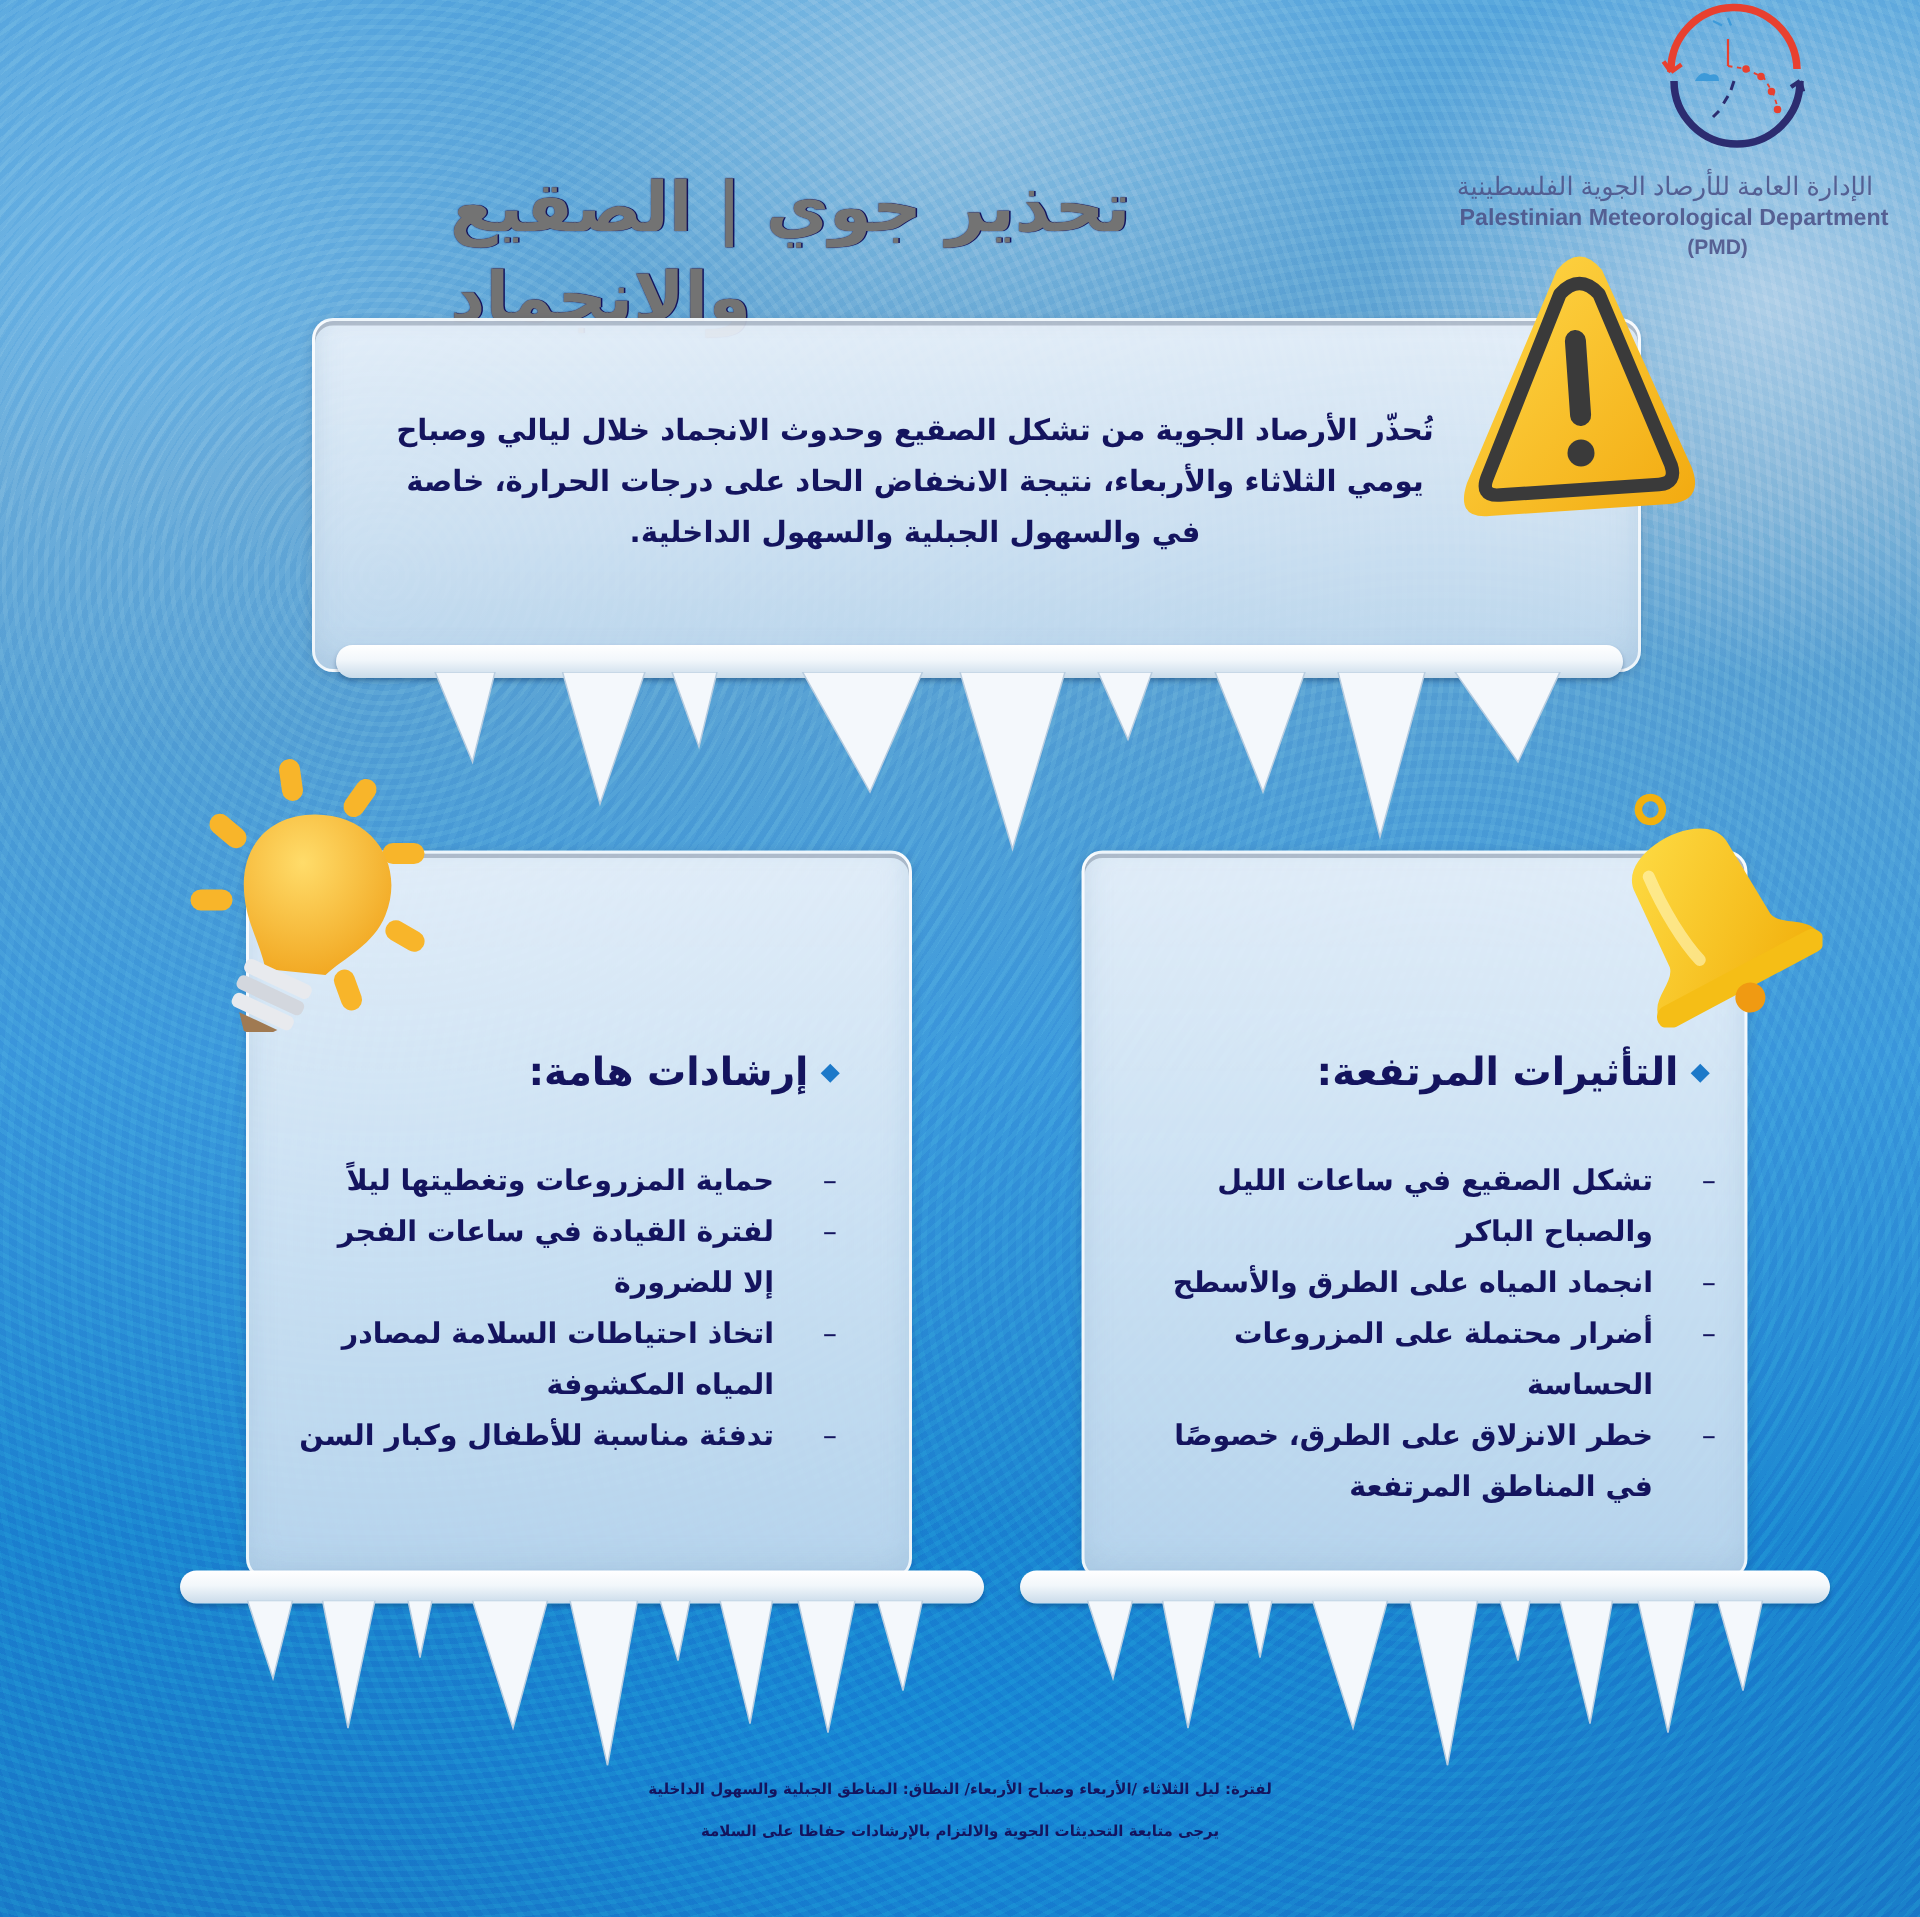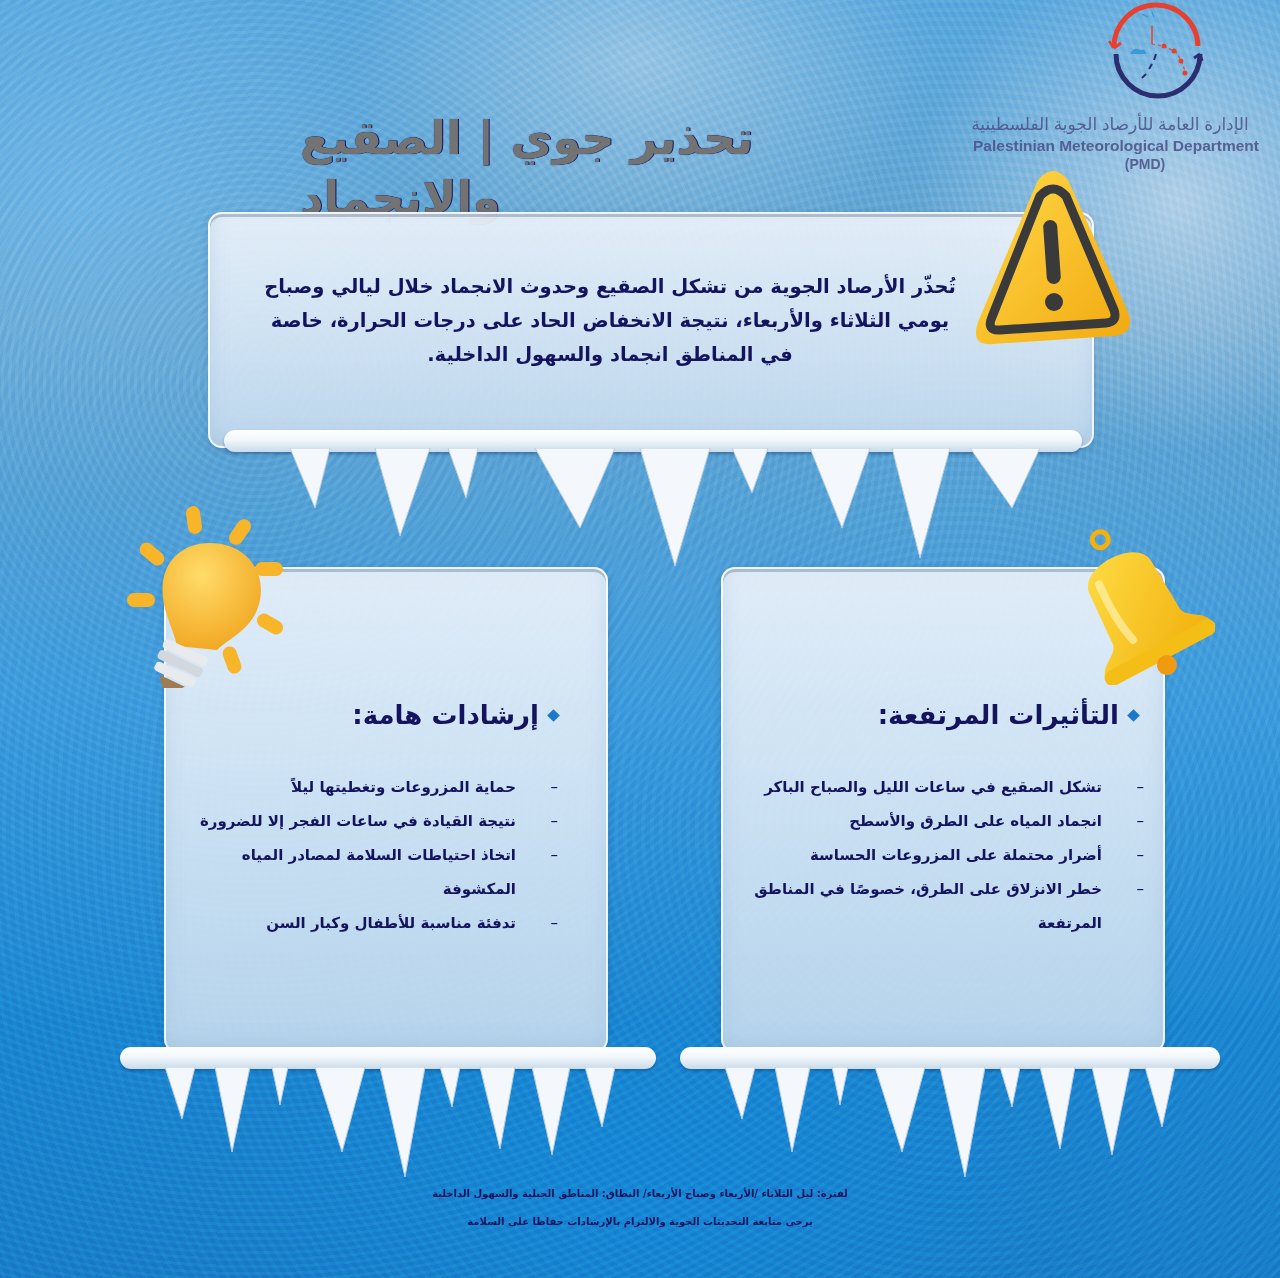--- a/index.html
+++ b/index.html
@@ -73,21 +73,21 @@
   }
 
   .section-head {
     position: absolute; font-weight: bold; font-size: 26px; color: #14145e;
     direction: rtl; display: flex; align-items: center; gap: 10px;
   }
   .diamond { width: 9px; height: 9px; background: #1c79c9; transform: rotate(45deg); display: inline-block; }
 
   .bullets { position: absolute; direction: rtl; list-style: none; }
   .bullets li {
-    position: relative; padding-right: 42px; font-weight: bold; font-size: 15px;
+    position: relative; padding-right: 42px; font-weight: bold; font-size: 19px;
     line-height: 34px; color: #14145e;
   }
   .bullets li::before {
     content: "–"; position: absolute; right: 0; top: 0; font-weight: normal; color: #14145e;
   }
 
   .footer {
     position: absolute; left: 200px; top: 1180px; width: 880px; text-align: center;
     direction: rtl; font-weight: bold; font-size: 10px; line-height: 28px; color: #14145e;
   }
@@ -114,21 +114,21 @@
     <path d="M40 12 l6 3 M50 10 l2 5" stroke="#3d9ad9" stroke-width="1.5"></path>
   </svg>
   <div class="logo-ar">الإدارة العامة للأرصاد الجوية الفلسطينية</div>
   <div class="logo-en">Palestinian Meteorological Department</div>
   <div class="logo-abbr">(PMD)</div>
 </div>
 
 <h1 class="page-title">تحذير جوي | الصقيع والانجماد</h1>
 
 <div class="panel panel-top"></div>
-<div class="intro">تُحذّر الأرصاد الجوية من تشكل الصقيع وحدوث الانجماد خلال ليالي وصباح يومي الثلاثاء والأربعاء، نتيجة الانخفاض الحاد على درجات الحرارة، خاصة في المناطق انجماد والسهول الداخلية.</div>
+<div class="intro">تُحذّر الأرصاد الجوية من تشكل الصقيع وحدوث الانجماد خلال ليالي وصباح يومي الثلاثاء والأربعاء، نتيجة الانخفاض الحاد على درجات الحرارة، خاصة في والسهول الجبلية والسهول الداخلية.</div>
 
 <svg style="position:absolute;left:968px;top:162px;width:170px;height:190px" viewBox="0 0 170 190">
   <defs>
     <linearGradient id="wg" x1="0" y1="0" x2="1" y2="1">
       <stop offset="0" stop-color="#ffd94a"></stop>
         <stop offset="1" stop-color="#f2a90f"></stop>
     </linearGradient>
   </defs>
   <path d="M70 18 Q85 0 100 18 L160 150 Q168 172 145 174 L25 182 Q2 184 10 160 Z" fill="url(#wg)"></path>
   <path d="M72 34 Q85 20 98 34 L146 148 Q150 160 138 161 L32 168 Q18 169 24 155 Z" fill="none" stroke="#3a3a3a" stroke-width="9" stroke-linejoin="round"></path>
@@ -153,21 +153,21 @@
   </svg>
 </div>
 
 <div class="panel panel-left"></div>
 <div class="section-head" style="right:722px;top:700px">
   <span class="diamond"></span>
   <span>إرشادات هامة:</span>
 </div>
 <ul class="bullets" style="right:722px;top:770px;width:360px">
   <li>حماية المزروعات وتغطيتها ليلاً</li>
-  <li>نتيجة القيادة في ساعات الفجر إلا للضرورة</li>
+  <li>لفترة القيادة في ساعات الفجر إلا للضرورة</li>
   <li>اتخاذ احتياطات السلامة لمصادر المياه المكشوفة</li>
   <li>تدفئة مناسبة للأطفال وكبار السن</li>
 </ul>
 
 <svg style="position:absolute;left:125px;top:498px;width:160px;height:190px" viewBox="0 0 160 190">
   <g fill="#f8b52a">
     <rect x="62" y="8" width="14" height="28" rx="7" transform="rotate(-8 69 22)"></rect>
     <rect x="108" y="20" width="14" height="28" rx="7" transform="rotate(35 115 34)"></rect>
     <rect x="20" y="42" width="14" height="28" rx="7" transform="rotate(-50 27 56)"></rect>
     <rect x="130" y="64" width="28" height="14" rx="7"></rect>

